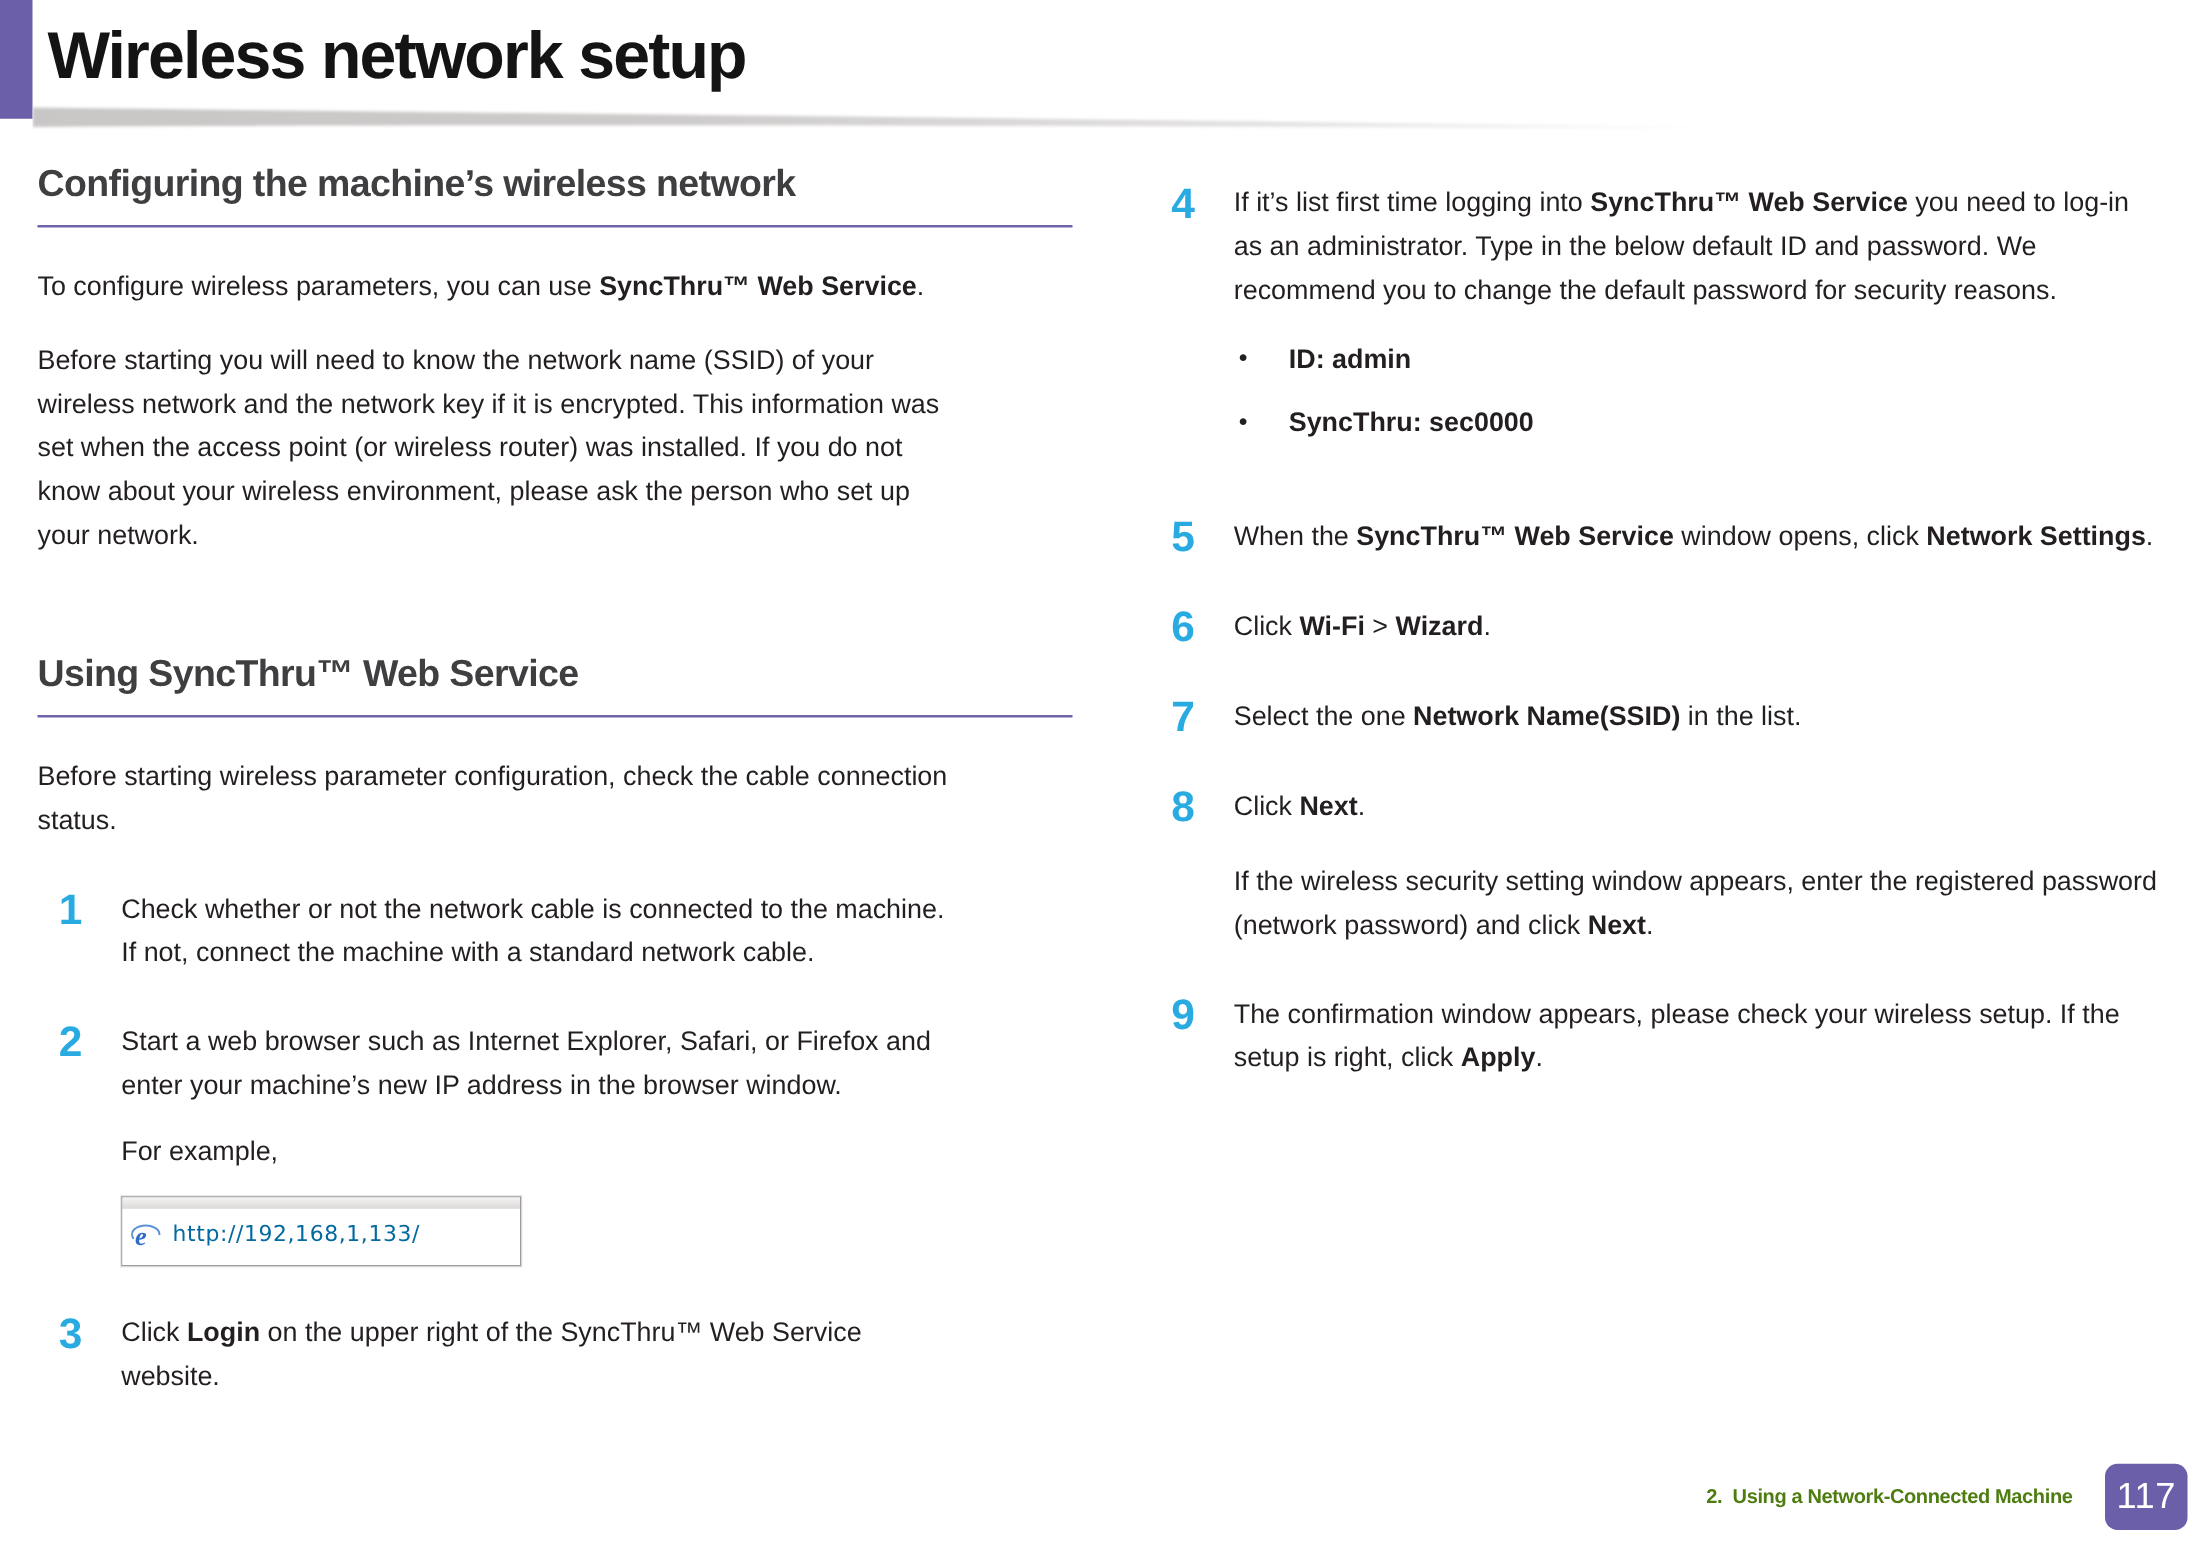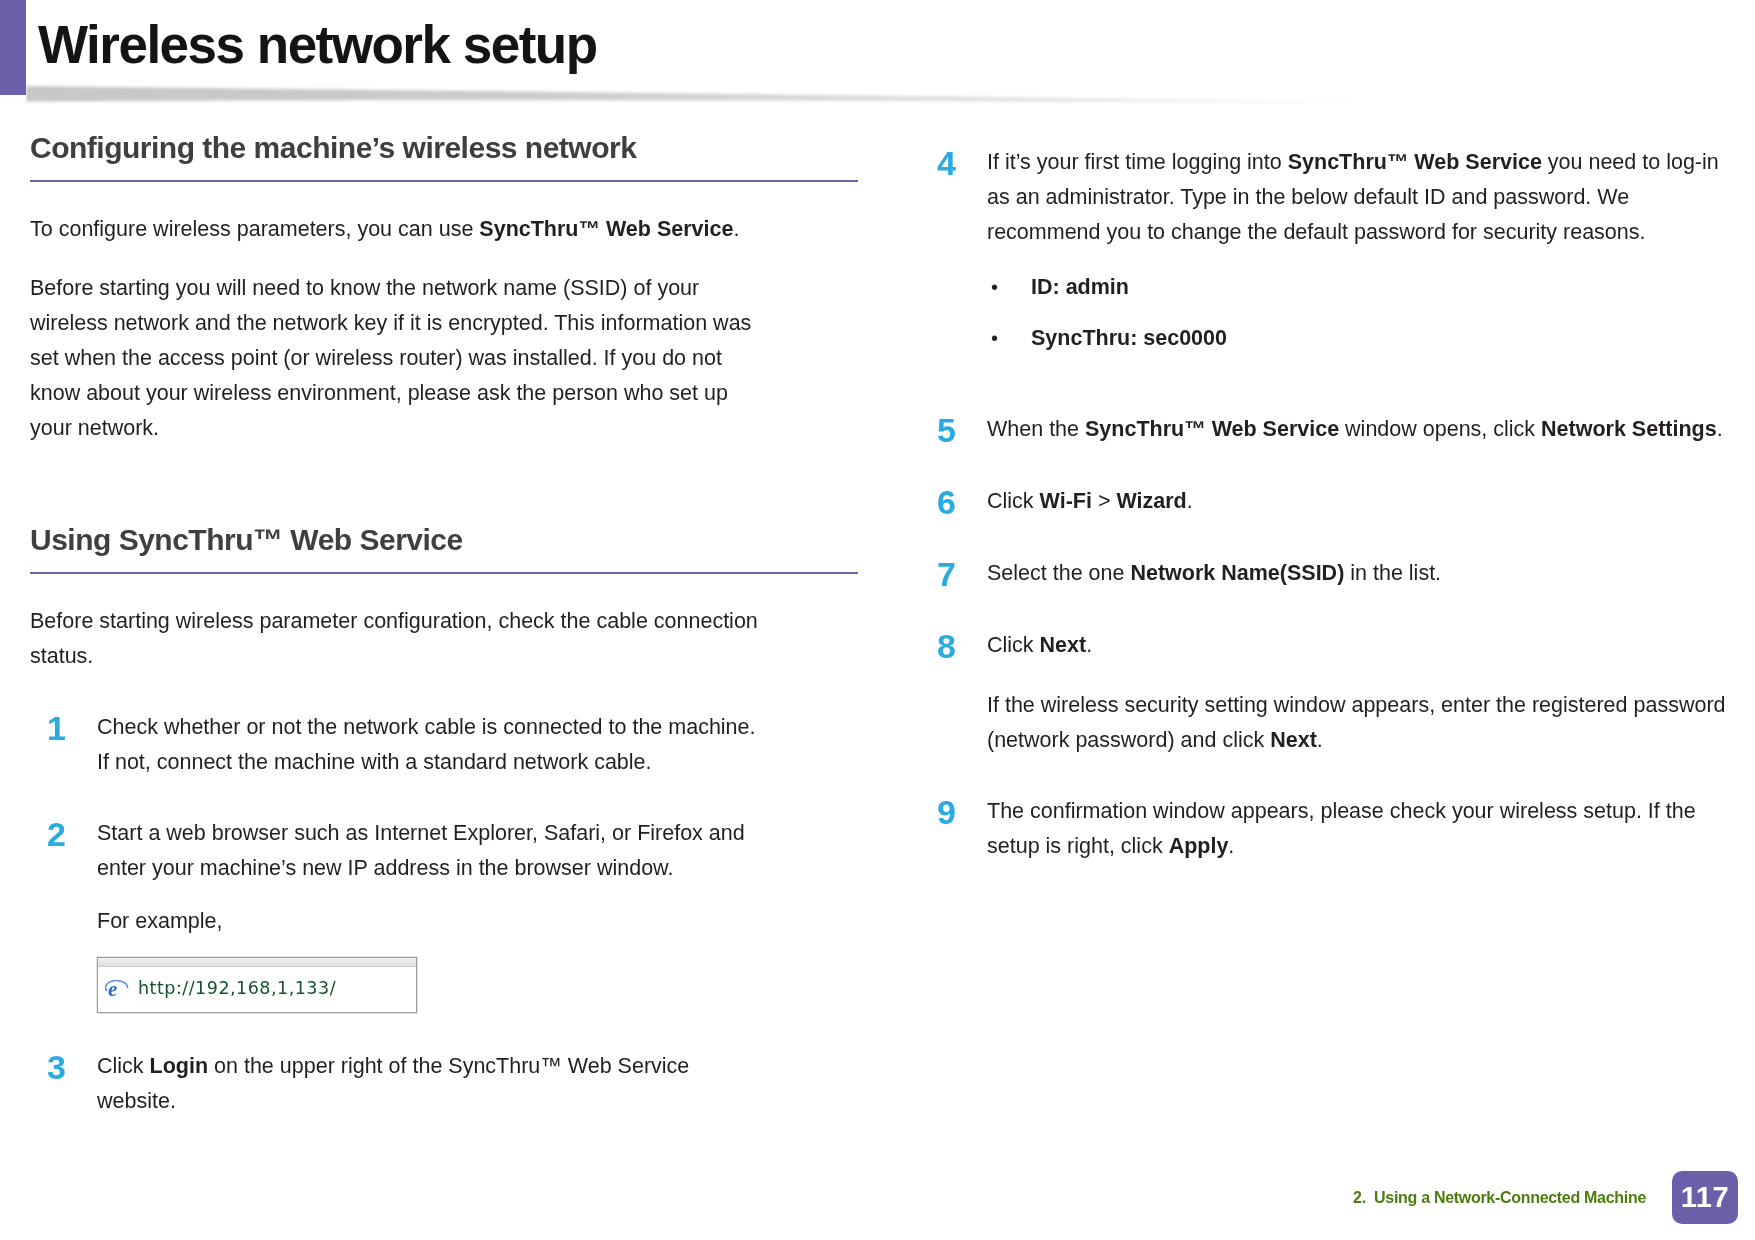--- a/index.html
+++ b/index.html
@@ -50,35 +50,35 @@
   .bullet-text{font-weight:bold;}
   
   .addressbar{
     margin-top:16px;width:318px;
     border:1px solid #9c9a9a;background:#fff;
     box-shadow:0 0 0 1px #e8e6e6;
   }
   .ab-top{height:8px;background:linear-gradient(#f5f4f3,#dedcda);border-bottom:1px solid #cfcdcb;}
   .ab-field{display:flex;align-items:center;gap:9px;padding:4px 7px 6px 7px;background:#ffffff;}
   .ie-icon{width:24px;height:24px;flex:0 0 24px;}
-  .ab-url{font-family:"DejaVu Sans",sans-serif;font-size:17.5px;color:#14532d;letter-spacing:0.5px;}
+  .ab-url{font-family:"DejaVu Sans",sans-serif;font-size:17.5px;color:#0369a1;letter-spacing:0.5px;}
   
   .footer{
     position:absolute;top:1171px;right:0;
     display:flex;align-items:center;
   }
   .footer-chapter{
     font-size:16px;font-weight:bold;color:#4d7c0f;
     white-space:pre;margin-right:26px;letter-spacing:-0.3px;
   }
   .page-badge{
-    width:66px;height:53px;margin-right:16px;
+    width:66px;height:53px;margin-right:4px;
     background:#6a5fa8;border-radius:10px;
     display:flex;align-items:center;justify-content:center;
-    color:#ffffff;font-size:29px;font-weight:bold;letter-spacing:0.5px;
+    color:#ffffff;font-size:29px;font-weight:normal;letter-spacing:0.5px;
   }
 </style>
 </head>
 <body>
 
 <div class="page">
 
   <div class="accent-bar"></div>
   <div class="doc-title">Wireless network setup</div>
   <svg class="swoosh" viewBox="0 0 1729 28" preserveAspectRatio="none">
@@ -143,21 +143,21 @@
       </div>
     </div>
 
   </div>
 
   <div class="col col-right">
 
     <div class="step" style="margin-top:15px;">
       <div class="step-num">4</div>
       <div class="step-body">
-        <p><span>If it’s your first time logging into </span><span style="font-weight: bold;">SyncThru™ Web Service</span><span> you need to log-in as an administrator.  Type in the below default ID and password. We recommend you to change the default password for security reasons.</span></p>
+        <p><span>If it’s list first time logging into </span><span style="font-weight: bold;">SyncThru™ Web Service</span><span> you need to log-in as an administrator.  Type in the below default ID and password. We recommend you to change the default password for security reasons.</span></p>
         <ul class="bullet-list">
           <li class="bullet-item">
             <span class="bullet-dot">•</span>
             <span class="bullet-text"><span style="font-weight: bold;">ID: admin</span></span>
           </li>
           <li class="bullet-item">
             <span class="bullet-dot">•</span>
             <span class="bullet-text"><span style="font-weight: bold;">SyncThru: sec0000</span></span>
           </li>
         </ul>

